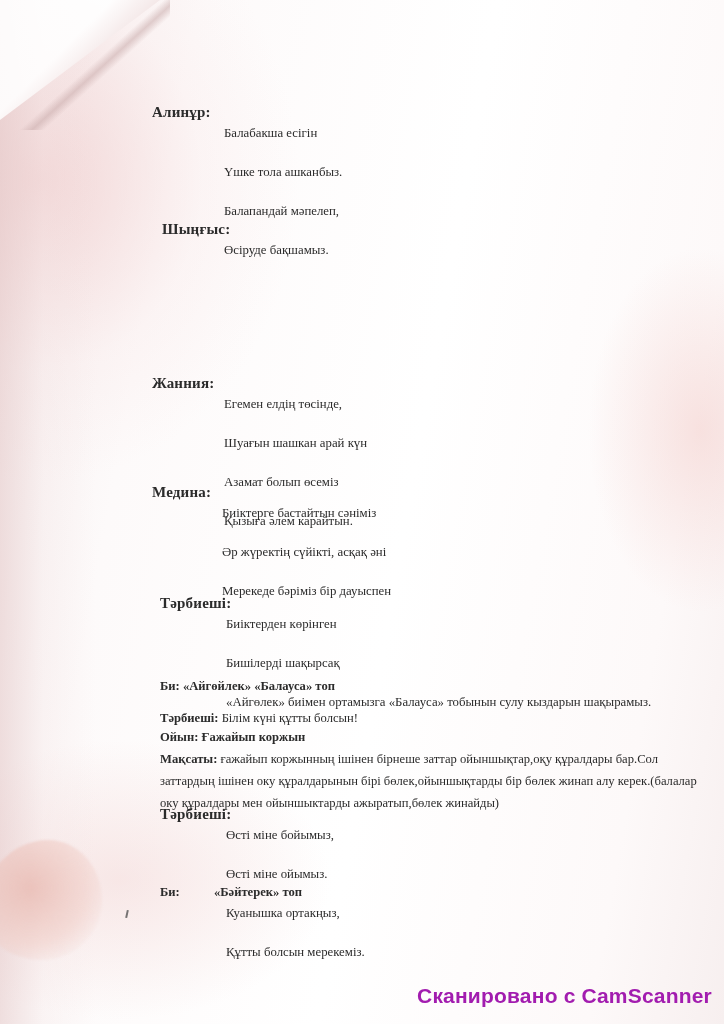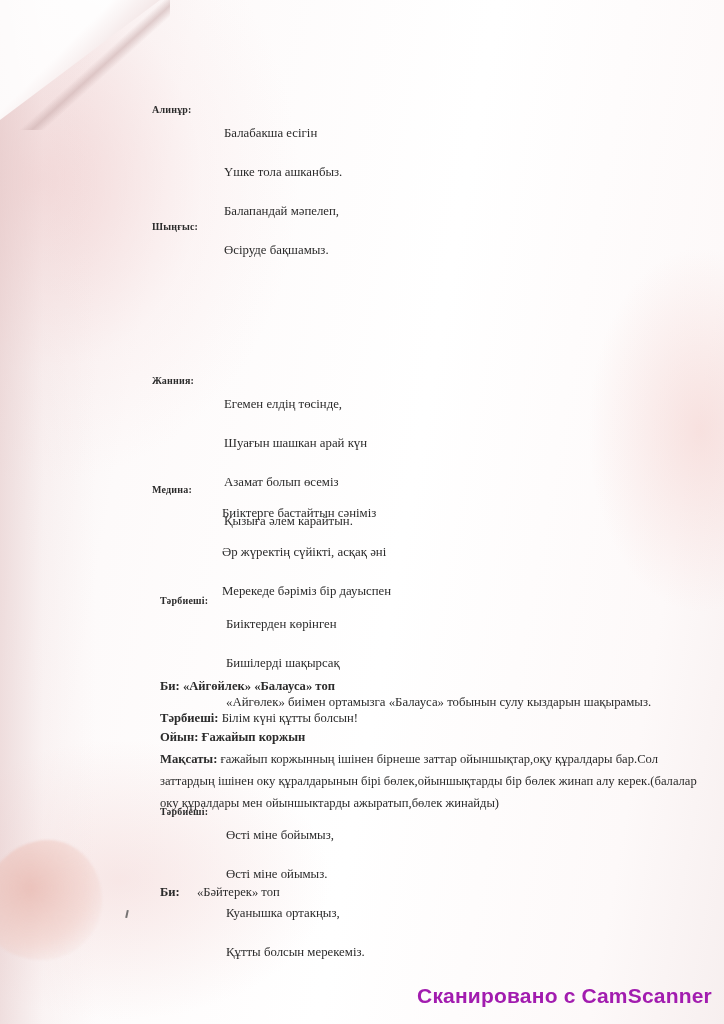--- a/index.html
+++ b/index.html
@@ -73,21 +73,21 @@
     width: 724px;
     color: #2b2b2b;
   }
 
   .block {
     position: absolute;
     display: flex;
   }
   .speaker {
     font-weight: bold;
-    font-size: 10px;
+    font-size: 15px;
     white-space: nowrap;
     letter-spacing: 0.2px;
     font-family: Liberation Serif, serif;
   }
   .lines {
     font-size: 12.8px;
     line-height: 19.5px;
     white-space: pre-line;
   }
   .lines div {
@@ -147,21 +147,21 @@
   <div class="block" style="left:152px; top:104px;">
     <div class="speaker" style="width:72px;">Алинұр:</div>
     <div class="lines">
       <div>Балабакша есігін</div>
       <div>Үшке тола ашканбыз.</div>
       <div>Балапандай мәпелеп,</div>
       <div>Өсіруде бақшамыз.</div>
     </div>
   </div>
 
-  <div class="block" style="left:152px; top:221px;">
+  <div class="block" style="left:162px; top:221px;">
     <div class="speaker" style="width:74px;">Шыңғыс:</div>
   </div>
 
   <div class="block" style="left:152px; top:375px;">
     <div class="speaker" style="width:72px;">Жанния:</div>
     <div class="lines">
       <div>Егемен елдің төсінде,</div>
       <div>Шуағын шашкан арай күн</div>
       <div>Азамат болып өсеміз</div>
       <div>Қызыға әлем карайтын.</div>
@@ -211,19 +211,19 @@
     <div class="lines">
       <div>Өсті міне бойымыз,</div>
       <div>Өсті міне ойымыз.</div>
       <div>Куанышка ортакңыз,</div>
       <div>Құтты болсын мерекеміз.</div>
     </div>
   </div>
 
   <div class="inline-block" style="left:160px; top:884px;">
     <span class="lbl">Би:</span>
-    <span style="font-weight:normal; margin-left:14px;">«Бәйтерек»  топ</span>
+    <span style="font-weight:bold; margin-left:31px;">«Бәйтерек»  топ</span>
   </div>
 
   <div class="tick"></div>
 </div>
 
 <div class="watermark">Сканировано с CamScanner</div>
 
 </body></html>

